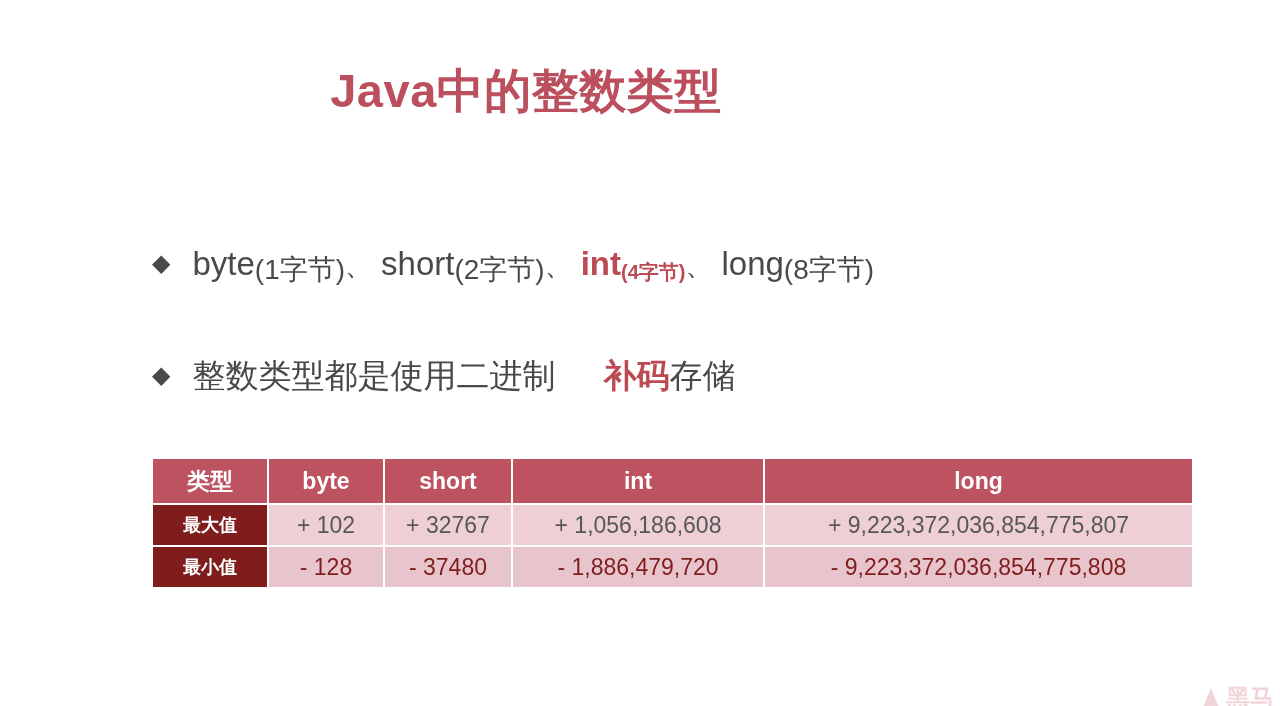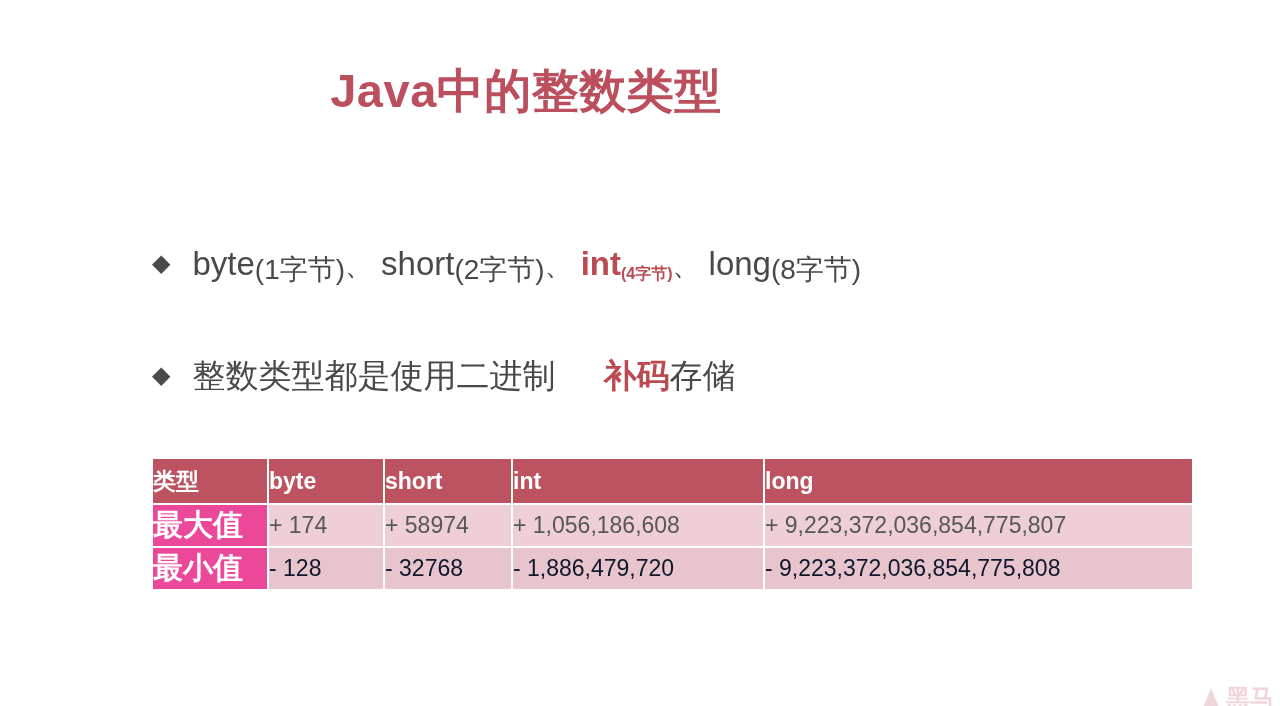--- a/index.html
+++ b/index.html
@@ -65,21 +65,21 @@
   .bullet-text .sep {
     font-size: 27px;
   }
   .bullet-text .hl {
     color: #bb4a53;
     font-weight: bold;
   }
   .bullet-text .hl-sub {
     color: #bb4a53;
     font-weight: bold;
-    font-size: 16px;
+    font-size: 20px;
     position: relative;
     top: 4px;
   }
   .bullet-text .cjk-hl {
     color: #bb4a53;
     font-weight: bold;
     margin-left: 48px;
   }
   .sp { display: inline-block; width: 9px; }
 
@@ -89,46 +89,46 @@
     left: 151px;
     top: 457px;
     width: 1037px;
     border-collapse: separate;
     border-spacing: 2px 2px;
     table-layout: fixed;
   }
   .data-table th, .data-table td {
     padding: 0;
     margin: 0;
-    text-align: left;
+    text-align: center;
     vertical-align: middle;
     font-size: 23px;
   }
   .data-table thead th {
     background: #bd5360;
     color: #ffffff;
     font-weight: bold;
     height: 44px;
   }
   .data-table tbody th.rowhead {
-    background: #ec4899;
+    background: #7f1d1d;
     color: #ffffff;
     font-weight: bold;
     height: 40px;
-    font-size: 30px;
+    font-size: 18px;
   }
   .data-table tbody tr.row-max td {
     background: #eecfd5;
     color: #575757;
     height: 40px;
     font-weight: normal;
   }
   .data-table tbody tr.row-min td {
     background: #e8c5cd;
-    color: #0f172a;
+    color: #7f1d1d;
     height: 40px;
     font-weight: normal;
   }
 
   .col-type   { width: 114px; }
   .col-byte   { width: 114px; }
   .col-short  { width: 126px; }
   .col-int    { width: 250px; }
   .col-long   { width: 427px; }
 
@@ -190,29 +190,29 @@
       <th>类型</th>
       <th>byte</th>
       <th>short</th>
       <th>int</th>
       <th>long</th>
     </tr>
   </thead>
   <tbody>
     <tr class="row-max">
       <th class="rowhead">最大值</th>
-      <td>+ 174</td>
-      <td>+ 58974</td>
+      <td>+ 102</td>
+      <td>+ 32767</td>
       <td>+ 1,056,186,608</td>
       <td>+ 9,223,372,036,854,775,807</td>
     </tr>
     <tr class="row-min">
       <th class="rowhead">最小值</th>
       <td>- 128</td>
-      <td>- 32768</td>
+      <td>- 37480</td>
       <td>- 1,886,479,720</td>
       <td>- 9,223,372,036,854,775,808</td>
     </tr>
   </tbody>
 </table>
 
 <div class="watermark">
   <span class="wm-mark"></span>
   <span class="wm-text">黑马</span>
 </div>

